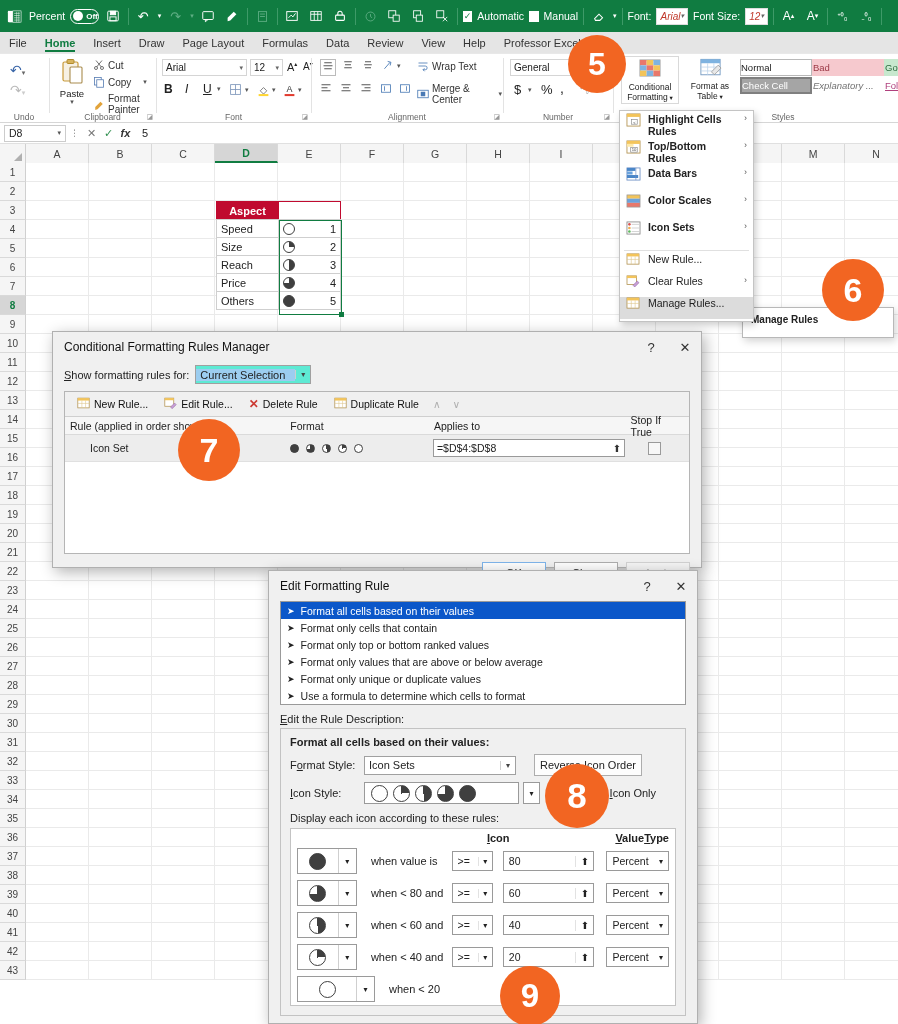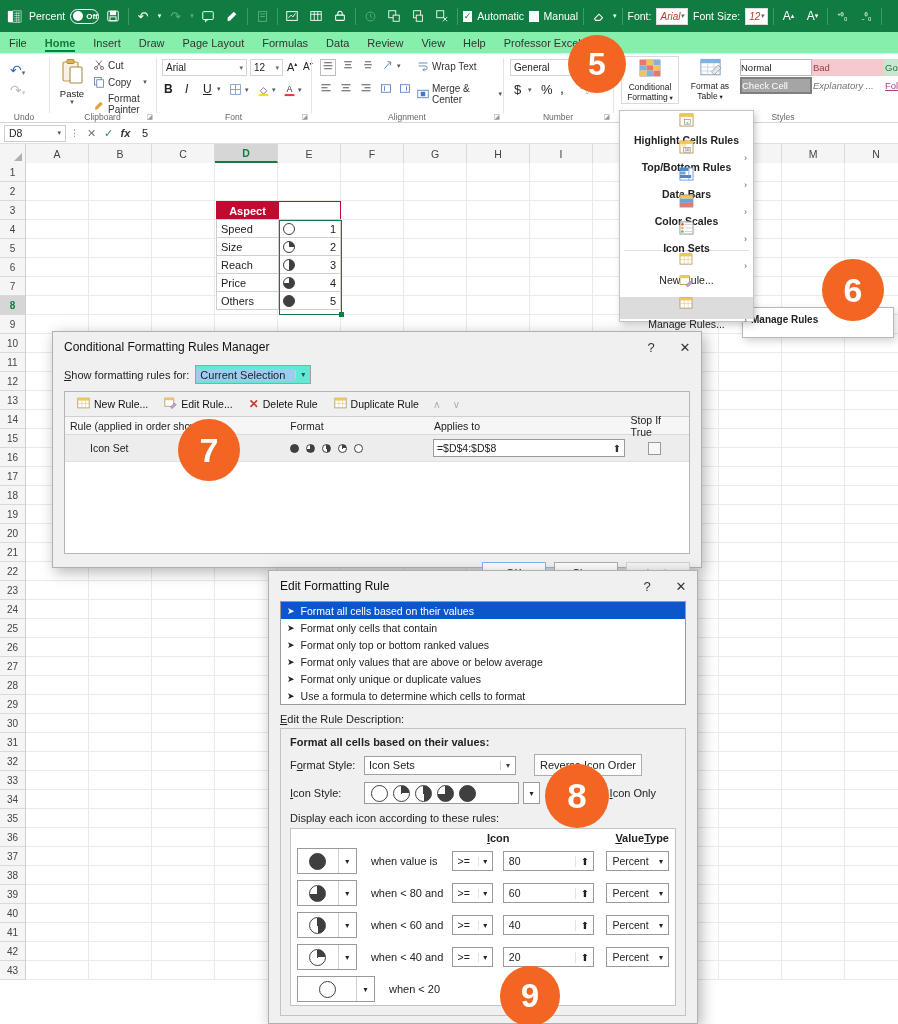--- a/index.html
+++ b/index.html
@@ -30,21 +30,21 @@
   .q-chk.empty { color:transparent; }
   .q-input { background:#fff; color:#c0392b; border:1px solid #ddd; height:17px;
      font-size:10px; display:flex; align-items:center; padding:0 3px; font-style:italic;}
   .q-input.w1 { width:62px; }
   .q-input.w2 { width:28px; }
   .q-caret { color:#666; font-size:7px; margin-left:auto; }
 
   
   #tabs {
     position:absolute; left:0; top:32px; width:898px; height:22px;
-    background:#86efac; display:flex; align-items:center; gap:0;
+    background:#e5e5e5; display:flex; align-items:center; gap:0;
     font-size:11px; border-bottom:1px solid #e8e8e8;
   }
   .tab { padding:2px 9px; color:#333; cursor:default; position:relative; }
   .tab.active { font-weight:700; color:#107c41; }
   .tab.active:after { content:""; position:absolute; left:9px; right:9px; bottom:-1px;
       height:2px; background:#107c41; }
 
   
   #ribbon {
     position:absolute; left:0; top:54px; width:898px; height:69px;
@@ -115,22 +115,22 @@
   .pie.p50 { background: conic-gradient(#3f3f3f 0deg 180deg, #fff 180deg 360deg); }
   .pie.p75 { background: conic-gradient(#3f3f3f 0deg 270deg, #fff 270deg 360deg); }
   .pie.p100 { background:#3f3f3f; }
   .pie.big { width:17px; height:17px; }
   .pie.sm { width:9px; height:9px; border-width:1px;}
 
   
   #cfmenu { position:absolute; left:619px; top:110px; width:135px;
       background:#fff; border:1px solid #c4c4c4; box-shadow:2px 3px 7px rgba(0,0,0,.2);
       z-index:40; padding:2px 0; }
-  .mi { height:27px; display:flex; align-items:center; gap:7px; padding:0 6px;
-        font-size:10.5px; color:#222; position:relative;flex-direction:column; }
+  .mi { height:27px; display:flex; align-items:flex-start; gap:7px; padding:0 6px;
+        font-size:10.5px; color:#222; position:relative; }
   .mi.sel { background:#dcdcdc; }
   .mi .arr { margin-left:auto; font-size:9px; color:#555; }
   .mi .mlbl { font-weight:700; }
   .mi.plain .mlbl { font-weight:400; }
   .mdiv { height:1px; background:#e0e0e0; margin:2px 4px; }
   .mi.small { height:22px; }
   .micon { width:15px; height:14px; flex:0 0 auto; position:relative; }
 
   
   #cftip { position:absolute; left:742px; top:307px; width:152px;

